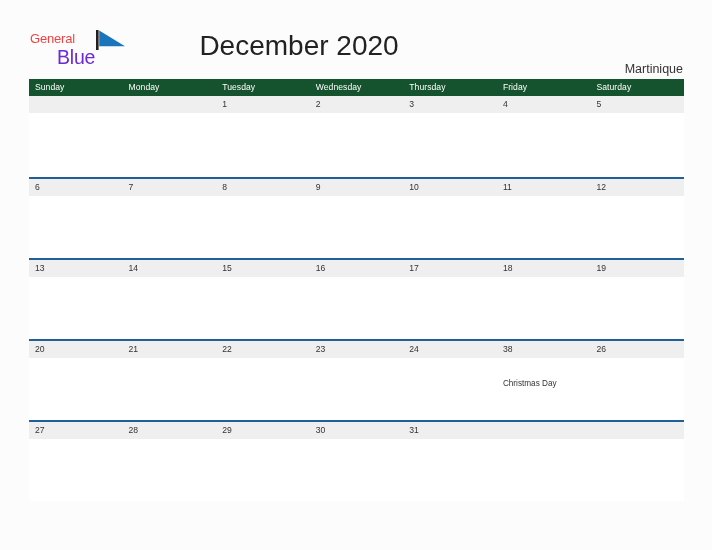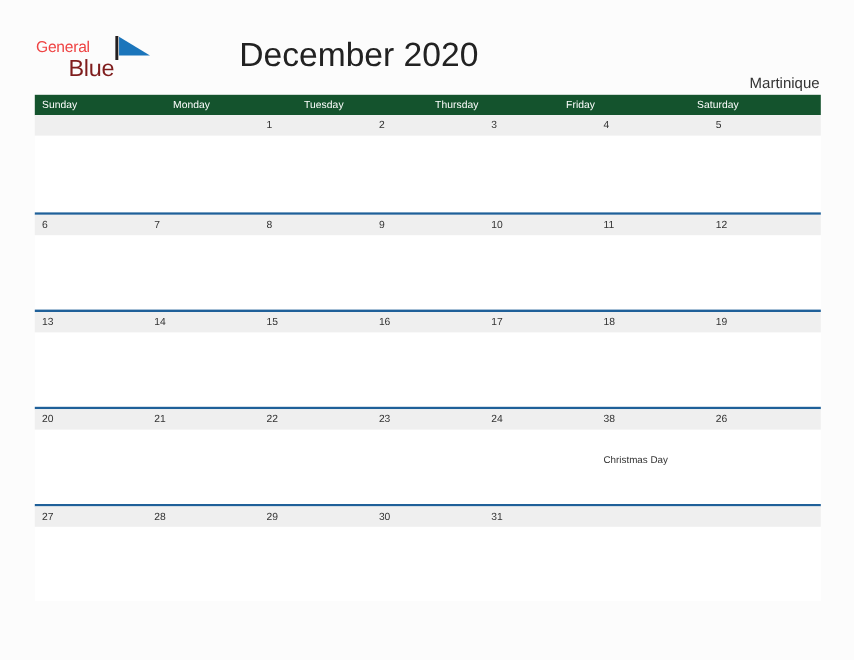--- a/index.html
+++ b/index.html
@@ -48,21 +48,21 @@
     left: 66px;
     top: 1px;
     width: 30px;
     height: 20px;
   }
   .logo-blue {
     position: absolute;
     left: 27px;
     top: 18px;
     font-size: 19.5px;
-    color: #7f1d1d;
+    color: #6d28d9;
     letter-spacing: -0.2px;
     line-height: 20px;
     font-family: "Liberation Sans", sans-serif;
     text-align: center;
   }
 
   .cal-title {
     position: absolute;
     left: 0;
     top: 30px;
@@ -173,20 +173,21 @@
 
   <div class="cal-region">Martinique</div>
 
 </div>
 
 <div class="calendar">
   <div class="weekdays">
       <div class="weekday">Sunday</div>
       <div class="weekday">Monday</div>
       <div class="weekday">Tuesday</div>
+      <div class="weekday">Wednesday</div>
       <div class="weekday">Thursday</div>
       <div class="weekday">Friday</div>
       <div class="weekday">Saturday</div>
     </div>
   <div id="weeks-container">
       <div class="week">
         <div class="week-band">
           <div class="day">
             <span class="day-num"></span>
           </div>

